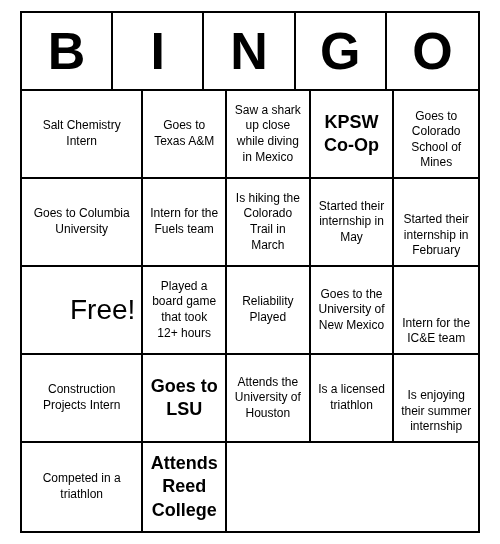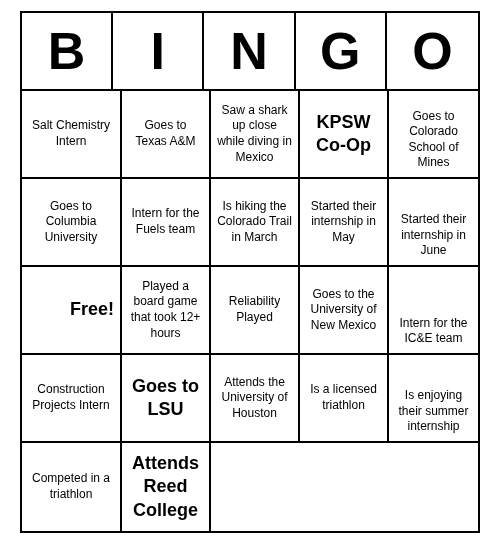--- a/index.html
+++ b/index.html
@@ -49,22 +49,22 @@
       line-height: 1.3;
     }
     .bingo-cell:nth-child(5n) {
       border-right: none;
       align-items: flex-end;
     }
     .bingo-cell:nth-child(n+21) {
       border-bottom: none;
     }
     .bingo-cell.free {
-      font-size: 18px;
-      font-weight: bold;
+      font-size: 28px;
+      font-weight: normal;
       padding-left: 48px;
     }
     .bingo-cell.big-text {
       font-size: 18px;
       font-weight: bold;
     }
     .bingo-cell span {
       display: block;
     }
   </style>
@@ -101,21 +101,21 @@
       <div class="bingo-cell">
         <span>Intern for the Fuels team</span>
       </div>
       <div class="bingo-cell">
         <span>Is hiking the Colorado Trail in March</span>
       </div>
       <div class="bingo-cell">
         <span>Started their internship in May</span>
       </div>
       <div class="bingo-cell">
-        <span>Started their internship in June</span>
+        <span>Started their internship in February</span>
       </div>
       <div class="bingo-cell free">
         <span>Free!</span>
       </div>
       <div class="bingo-cell">
         <span>Played a board game that took 12+ hours</span>
       </div>
       <div class="bingo-cell">
         <span>Reliability Played</span>
       </div>

